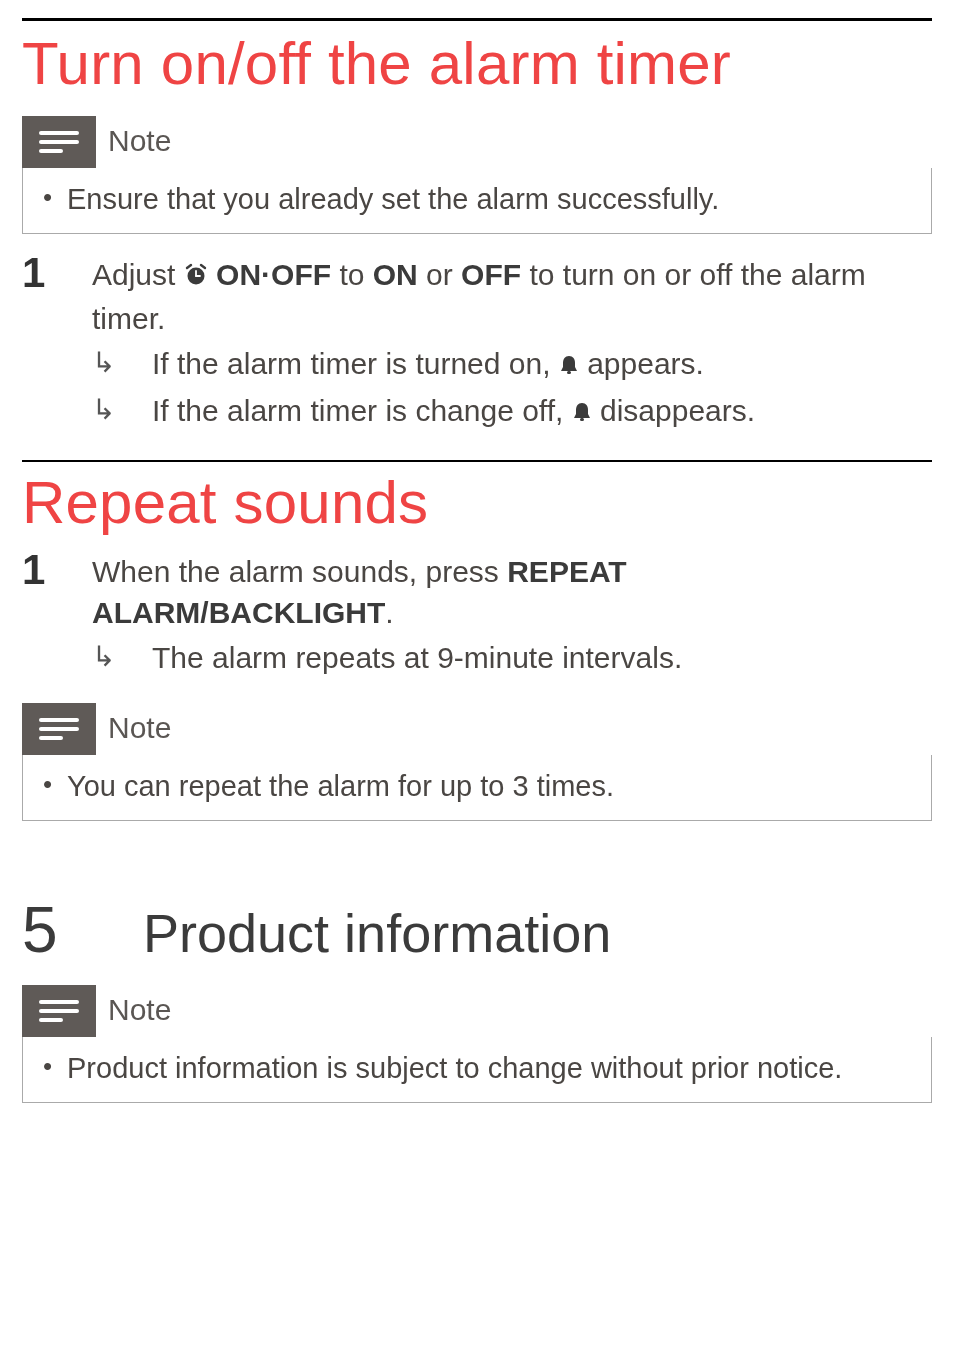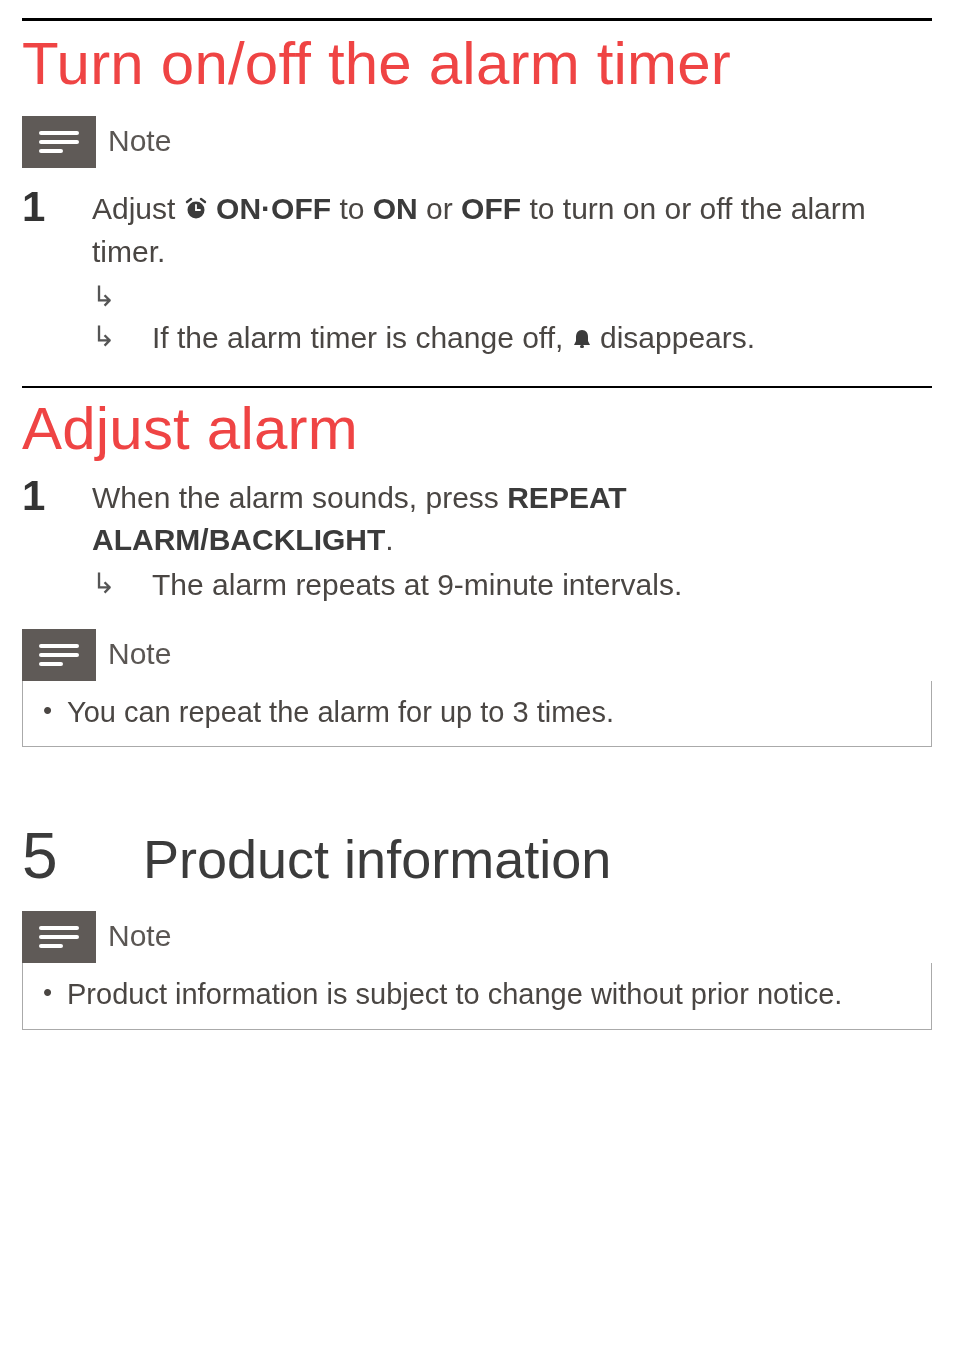--- a/index.html
+++ b/index.html
@@ -140,54 +140,65 @@
   <div class="note-head">
     <div class="note-icon-cell">
       <svg width="48" height="30" viewBox="0 0 48 30">
         <rect x="4" y="4" width="40" height="4" rx="2" fill="#fff"></rect>
         <rect x="4" y="13" width="40" height="4" rx="2" fill="#fff"></rect>
         <rect x="4" y="22" width="24" height="4" rx="2" fill="#fff"></rect>
       </svg>
     </div>
     <div class="note-label">Note</div>
   </div>
+  <div class="note-body">
+    <ul>
+      <li>Ensure that you already set the alarm successfully.</li>
+    </ul>
+  </div>
 </div>
 
 <div class="step-row">
   <div class="step-num">1</div>
   <div class="step-body">
     <span>Adjust </span><span class="inline-icon"><svg width="24" height="24" viewBox="0 0 24 24">
           <circle cx="12" cy="13" r="8.5" fill="#3b3b3b"></circle>
           <line x1="3" y1="5" x2="7" y2="2" stroke="#3b3b3b" stroke-width="2.4" stroke-linecap="round"></line>
           <line x1="21" y1="5" x2="17" y2="2" stroke="#3b3b3b" stroke-width="2.4" stroke-linecap="round"></line>
           <line x1="12" y1="13" x2="12" y2="8" stroke="#fff" stroke-width="1.8" stroke-linecap="round"></line>
           <line x1="12" y1="13" x2="16" y2="13" stroke="#fff" stroke-width="1.8" stroke-linecap="round"></line>
         </svg></span>
     <span class="strong"> <span>ON·OFF</span></span><span> to </span><span class="strong">ON</span><span> or </span><span class="strong">OFF</span><span> to turn on or off the alarm timer.</span>
   </div>
 </div>
 
 <div class="result-row">
   <div class="result-arrow">↳</div>
+  <div class="result-text">
+    <span>If the alarm timer is turned on, </span><span class="inline-icon"><svg width="20" height="22" viewBox="0 0 20 22">
+          <path d="M10 2 C6 2 4 5 4 9 L4 13 L2 17 L18 17 L16 13 L16 9 C16 5 14 2 10 2 Z" fill="#3b3b3b"></path>
+          <rect x="8" y="17" width="4" height="3" rx="1.5" fill="#3b3b3b"></rect>
+        </svg></span><span> appears.</span>
+  </div>
 </div>
 
 <div class="result-row">
   <div class="result-arrow">↳</div>
   <div class="result-text">
     <span>If the alarm timer is change off, </span><span class="inline-icon"><svg width="20" height="22" viewBox="0 0 20 22">
           <path d="M10 2 C6 2 4 5 4 9 L4 13 L2 17 L18 17 L16 13 L16 9 C16 5 14 2 10 2 Z" fill="#3b3b3b"></path>
           <rect x="8" y="17" width="4" height="3" rx="1.5" fill="#3b3b3b"></rect>
         </svg></span><span> disappears.</span>
   </div>
 </div>
 
 <div class="sect-gap"></div>
 
 <div class="rule-thin"></div>
-<h2 class="section-heading">Adjust alarm</h2>
+<h2 class="section-heading">Repeat sounds</h2>
 
 <div class="step-row" style="margin-top:-8px;">
   <div class="step-num">1</div>
   <div class="step-body">
     <span>When the alarm sounds, press </span><span class="strong">REPEAT ALARM/BACKLIGHT</span><span>.</span>
   </div>
 </div>
 
 <div class="result-row">
   <div class="result-arrow">↳</div>

